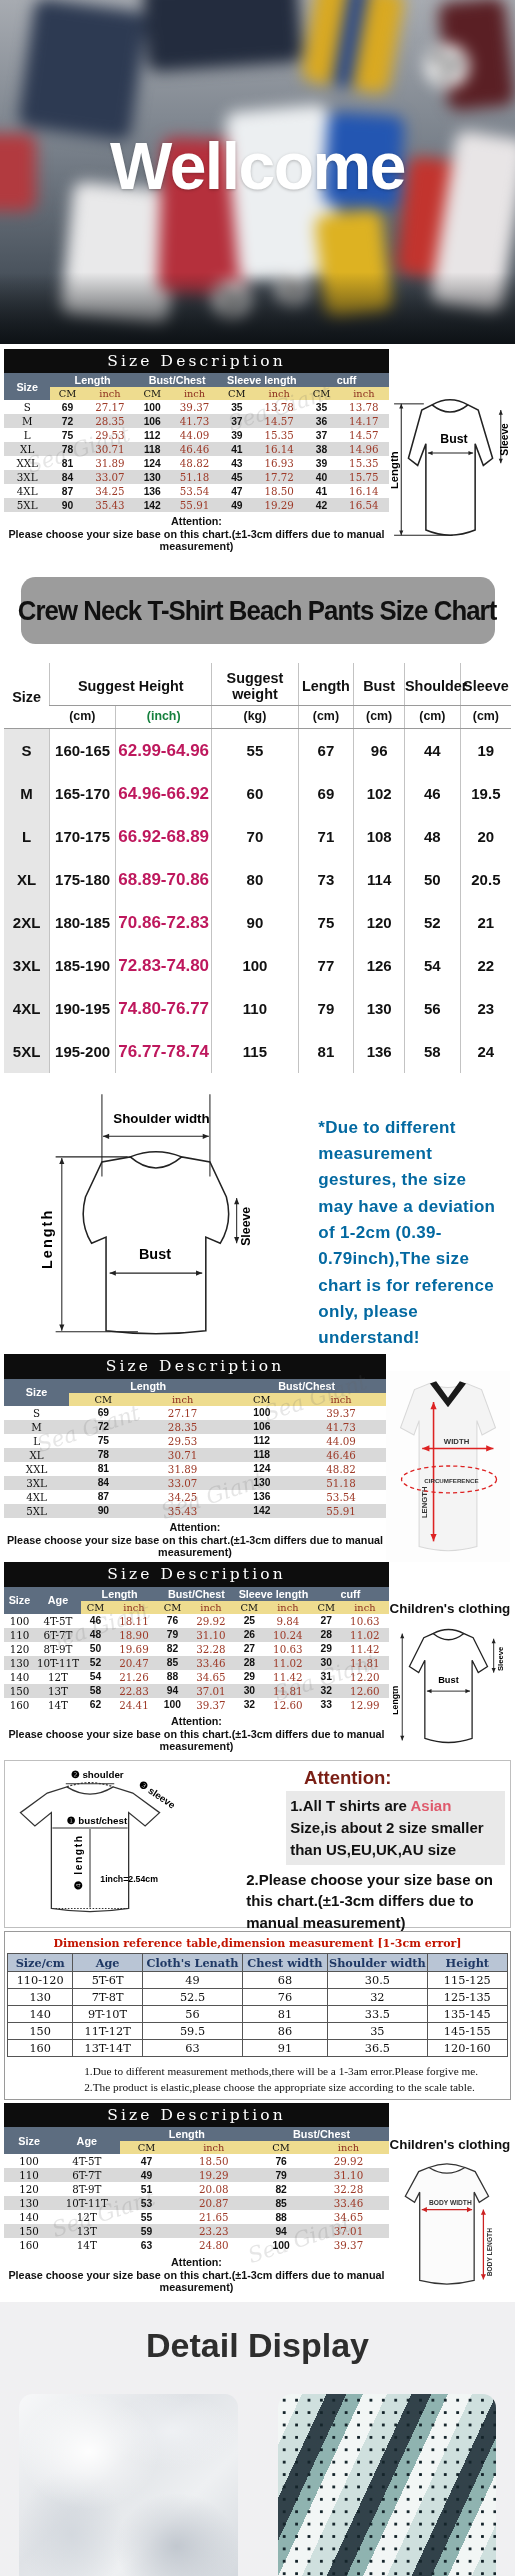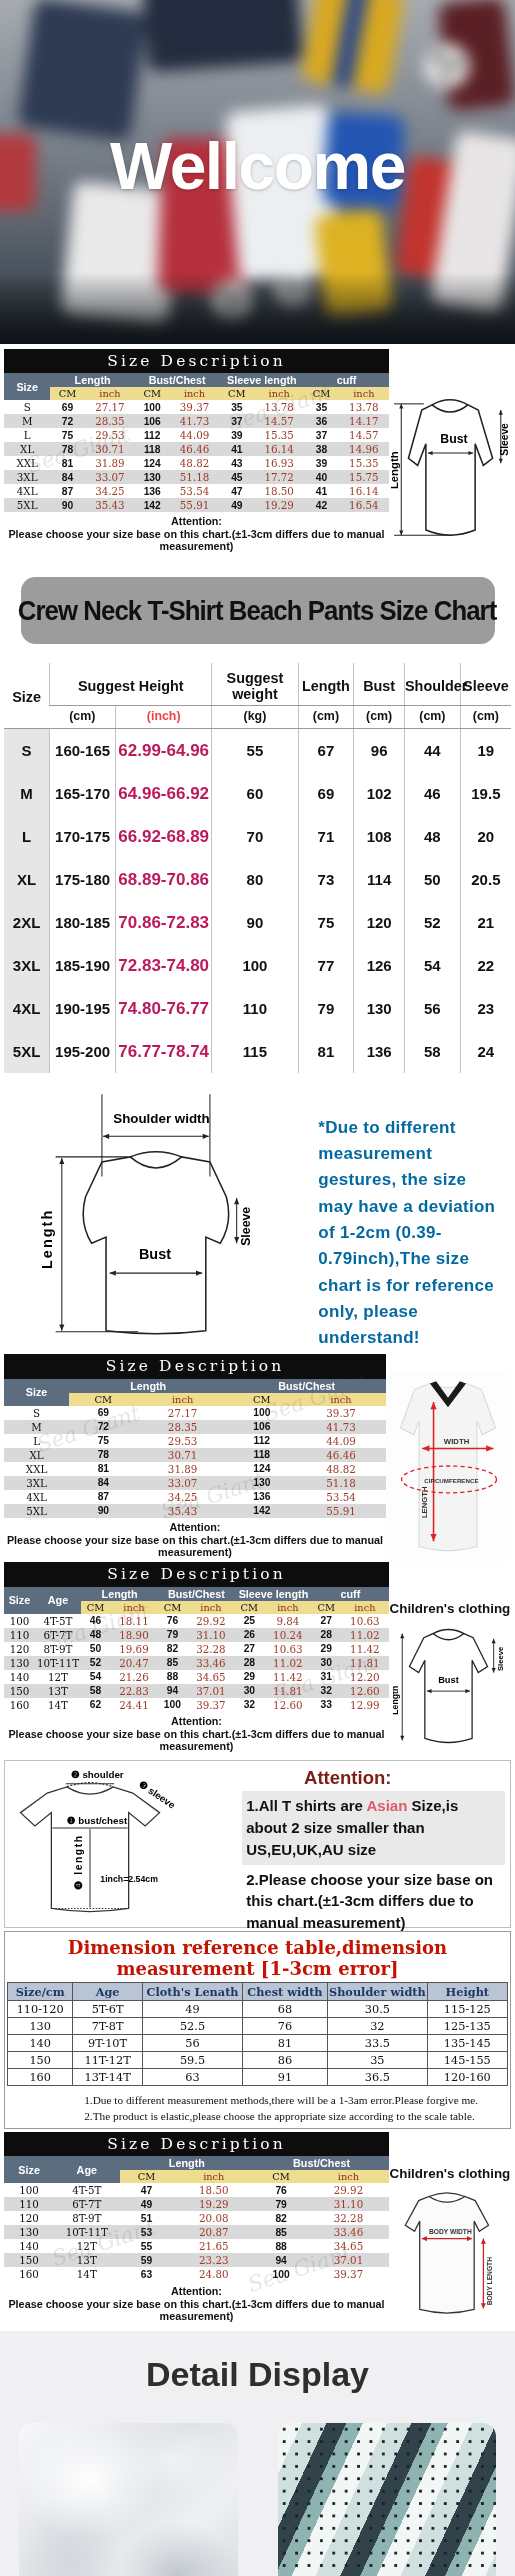--- a/index.html
+++ b/index.html
@@ -58,40 +58,40 @@
   .side-panel.wide{flex:0 0 125px;}
   .children-cap{font-size:13.4px;font-weight:bold;margin:7.2px 0 1px;}
   
   .crew-title{margin:20.6px auto 0;width:474px;height:67px;background:#9c9c9c;border-radius:14.4px;display:flex;align-items:center;justify-content:center;}
   .crew-title span{font-size:28px;font-weight:bold;letter-spacing:-1px;transform:scaleX(.92);white-space:nowrap;}
   table.crew{border-collapse:collapse;width:507px;margin:18.5px auto 0;table-layout:fixed;}
   table.crew th,table.crew td{border-left:0.5px solid #c3c3c3;text-align:center;}
   table.crew th:first-child,table.crew td:first-child{border-left:none;}
   table.crew thead tr:first-child th{font-size:14.4px;font-weight:bold;padding:7.2px 0 3.1px;border-bottom:0.5px solid #9a9a9a;}
   table.crew thead tr.units th{font-size:12.4px;font-weight:bold;padding:3.1px 0 5.2px;border-bottom:0.5px solid #9a9a9a;}
-  table.crew thead th.red{color:#ef4444;}
+  table.crew thead th.red{color:#15803d;}
   table.crew tbody td{font-size:15px;font-weight:bold;height:41px;}
   table.crew tbody td:first-child{background:#e6e6e6;}
   table.crew tbody td:nth-child(3){color:#be185d;font-size:17px;}
   
   .measure{display:flex;margin:15.5px 4.1px 0;height:253px;}
   .measure .left{flex:0 0 309px;}
   .measure .right{flex:1;padding:26px 15.5px 0 5.2px;}
   .measure-text{font-size:17px;font-weight:bold;color:#0369a1;line-height:1.55;letter-spacing:0.3px;}
   
   .att-card{border:0.5px solid #bfbfbf;margin:4.1px 4.1px 0;height:166px;display:flex;position:relative;background:#fff;}
   .att-card .diag{flex:0 0 237px;}
   .att-card .pts{flex:1;padding-right:5.2px;}
   .att-head{color:#7a1f15;font-weight:bold;font-size:18.5px;margin:6.2px 0 2.1px 62px;}
   .pt{font-size:15px;font-weight:bold;line-height:1.45;padding:4.1px 3.1px 4.1px 4.1px;}
-  .pt.stripe{background:#e9e9e9;}
+  .pt.stripe{background:#e9e9e9;margin-left:44px;}
   .hl{color:#df5a6c;}
   
   .dim-box{border:0.5px solid #9a9a9a;margin:3.1px 4.1px 0;padding:3.1px 2.1px 6.2px;background:#fff;}
-  .dim-title{color:#c21400;font-family:"DejaVu Serif",serif;font-size:18px;font-weight:bold;text-align:center;margin:2.1px 0 3.1px;}
+  .dim-title{color:#c21400;font-family:"DejaVu Serif",serif;font-size:11px;font-weight:bold;text-align:center;margin:2.1px 0 3.1px;}
   table.dim{border-collapse:collapse;width:100%;table-layout:fixed;}
   table.dim th,table.dim td{border:0.5px solid #555;font-family:"DejaVu Serif",serif;font-size:11.3px;text-align:center;padding:1.5px 0;}
   table.dim thead th{background:#b9c5d5;color:#1f3864;font-weight:bold;}
   .dim-note{font-family:Liberation Serif, serif;font-size:11.3px;margin:3.1px 0 0 77px;}
   .dim-note.first{margin-top:8.2px;}
   
   .detail{background:#f0f0f2;margin-top:5.2px;padding:24px 0 15.5px;}
   .detail h2{margin:0;text-align:center;font-size:34px;font-weight:bold;color:#2e2e2e;}
   .d-imgs{display:flex;margin:29px 19px 0;gap:40px;}
   .d-img{width:226px;height:206px;border-radius:13.4px;overflow:hidden;}

